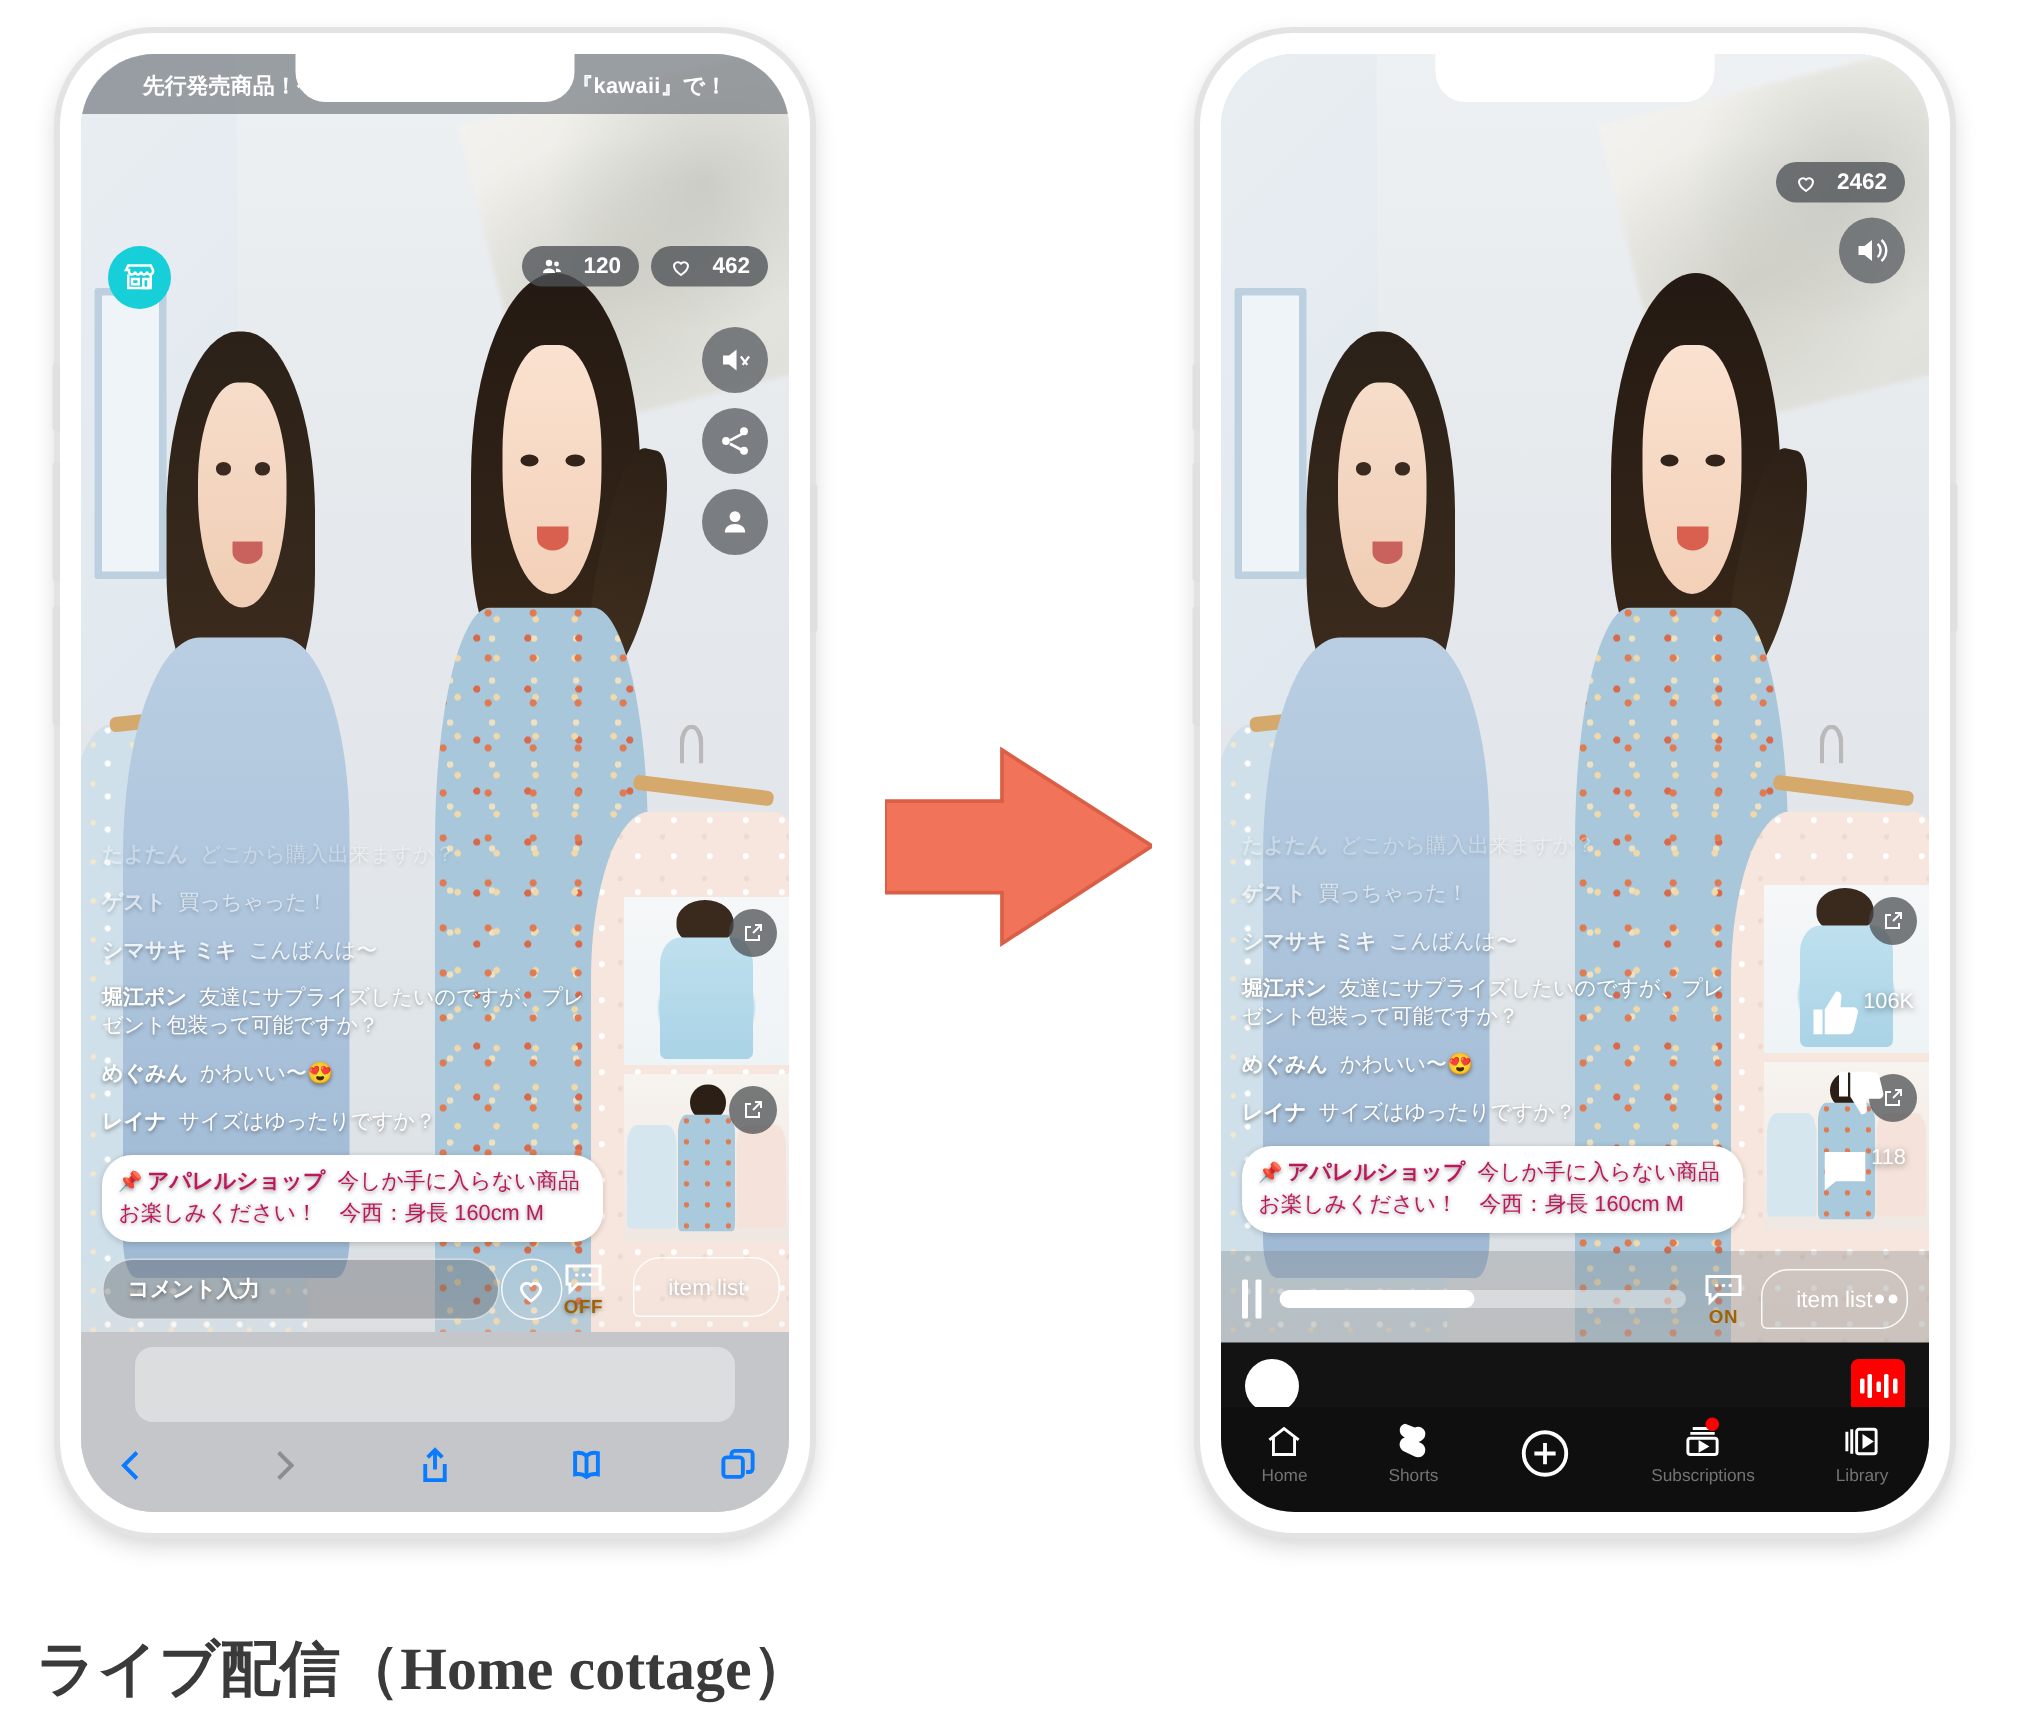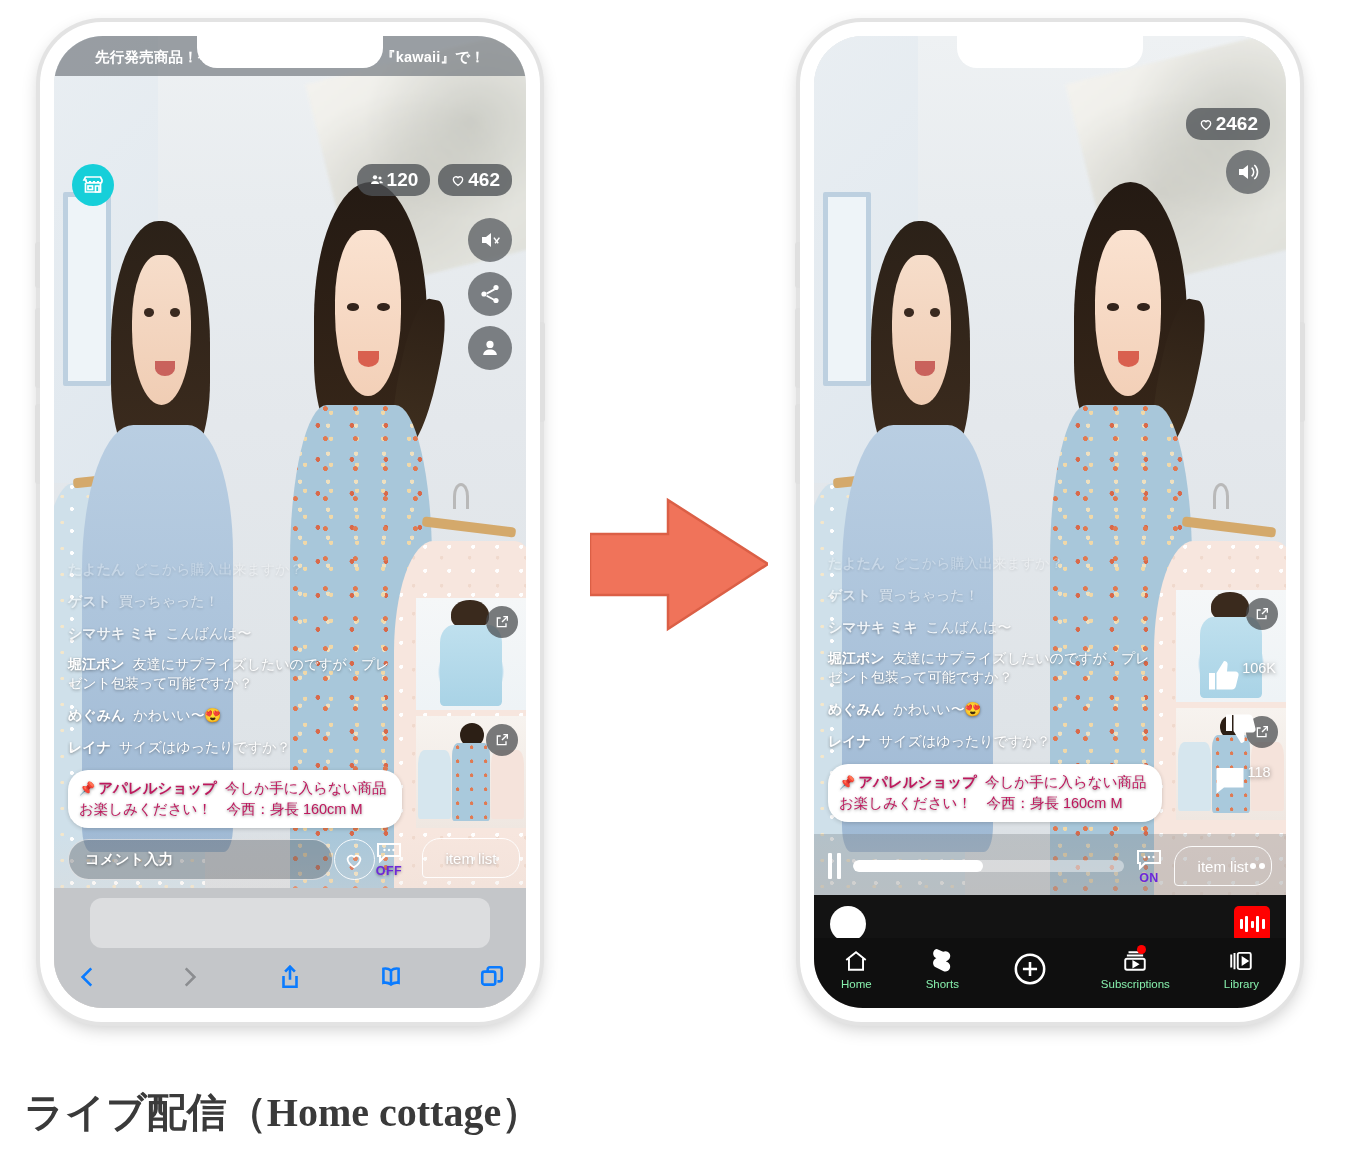--- a/index.html
+++ b/index.html
@@ -173,24 +173,24 @@
 
   
   .banner {
     position: absolute; left:0; top:0; width:100%;
     background: rgba(120,126,132,.72);
     color:#fff; font-size:14.5px; font-weight:700;
     text-align:center; padding:12px 8px 9px;
     z-index: 40; letter-spacing:.2px;
   }
   .pill {
-    display:inline-flex; align-items:center; gap:2px;
+    display:inline-flex; align-items:center; gap:13px;
     background: rgba(78,82,86,.78);
     color:#fff; border-radius:15px;
-    padding:5px 12px; font-size:19px; font-weight:700;
+    padding:5px 12px; font-size:15px; font-weight:700;
   }
   .rndbtn {
     width:44px; height:44px; border-radius:50%;
     background: rgba(95,99,103,.80);
     display:flex; align-items:center; justify-content:center;
   }
   .rndbtn svg { width:24px; height:24px; fill:#fff; }
 
   
   .comments {
@@ -220,21 +220,21 @@
     background: rgba(70,74,78,.34);
     display:flex; align-items:center; padding:0 16px;
     color:#fff; font-size:14.5px; font-weight:700;
   }
   .circ-ico {
     width:41px; height:41px; border-radius:50%;
     border:1.8px solid rgba(255,255,255,.88);
     display:flex; align-items:center; justify-content:center;
   }
   .circ-ico svg { width:22px; height:22px; fill:none; stroke:#fff; stroke-width:2; }
-  .toggle-ico { display:flex; flex-direction:column; align-items:center; color:#6d28d9; }
+  .toggle-ico { display:flex; flex-direction:column; align-items:center; color:#a16207; }
   .toggle-ico svg { width:26px; height:22px; fill:none; stroke:#fff; stroke-width:2; }
   .toggle-ico span { font-size:12.5px; font-weight:700; margin-top:1px; letter-spacing:.4px; }
 
   
   .itemcol {
     position:absolute; right:0; bottom:0; width:110px;
     z-index:32; display:flex; flex-direction:column; gap:6px;
     padding-bottom:10px;
   }
   .thumb {
@@ -349,21 +349,21 @@
     display:flex; align-items:center; justify-content:center; gap:2.5px;
   }
   .yt-rec i { display:block; width:3px; background:#fff; border-radius:1px; }
 
   .yt-nav {
     position:absolute; left:0; right:0; bottom:0; height:70px;
     background:#0f0f0f; z-index:40;
     display:flex; align-items:center; justify-content:space-around;
     padding-bottom:8px;
   }
-  .navitem { display:flex; flex-direction:column; align-items:center; color:#86efac; position:relative; }
+  .navitem { display:flex; flex-direction:column; align-items:center; color:#737373; position:relative; }
   .navitem svg { width:26px; height:26px; fill:none; stroke:#fff; stroke-width:1.8; }
   .navitem .lbl { font-size:11.5px; margin-top:4px; }
   .reddot {
     position:absolute; right:24px; top:-3px;
     width:9px; height:9px; border-radius:50%; background:#ff0000;
   }
 
   
   .arrow { position:absolute; left:590px; top:492px; width:178px; height:145px; }
 

